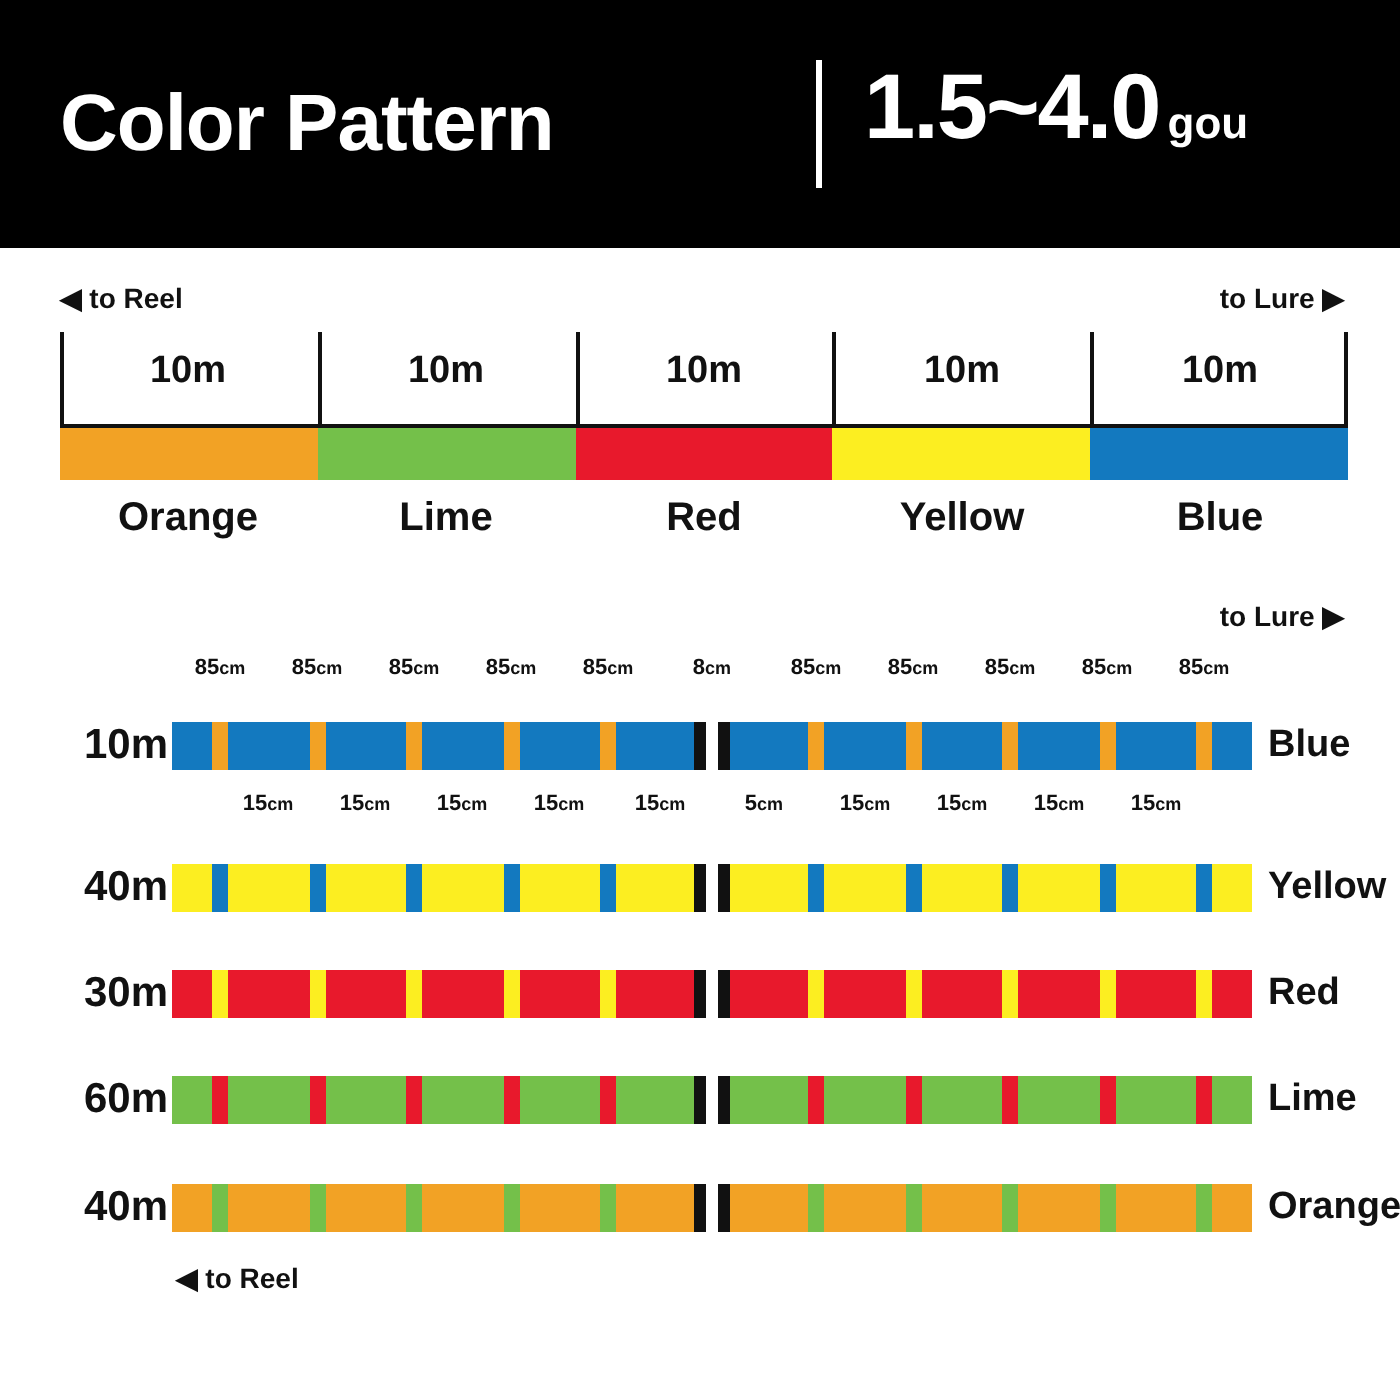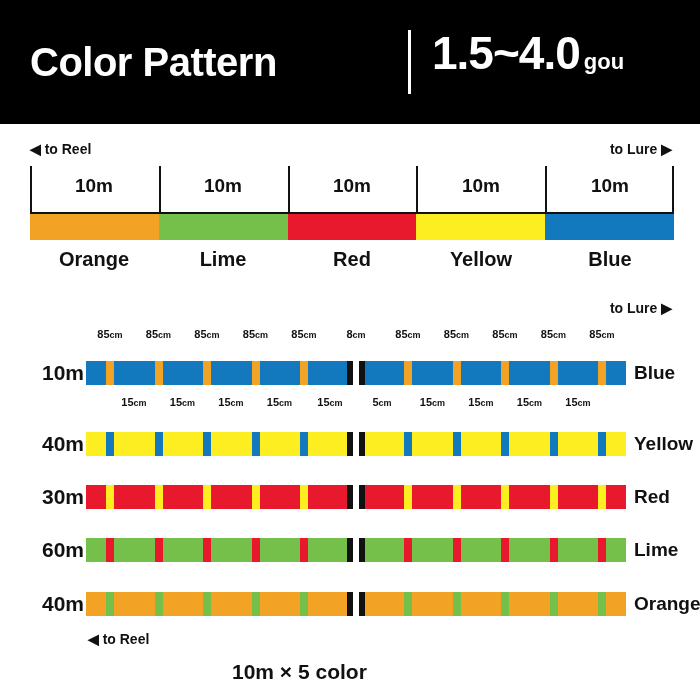--- a/index.html
+++ b/index.html
@@ -418,16 +418,15 @@
           <div class="sg" style="width: 8px; background: rgb(116, 192, 74);"></div>
           <div class="sg" style="width: 20px; background: rgb(242, 162, 37);"></div>
         </div>
         <div class="row-right">Orange</div>
       </div>
     </div>
 
   <div class="sec2-toreel">◀ to Reel</div>
 
   <div class="footer">
-    <div class="footer-a">10m × 5 color</div>
   </div>
 
 </div>
 
 </body></html>

